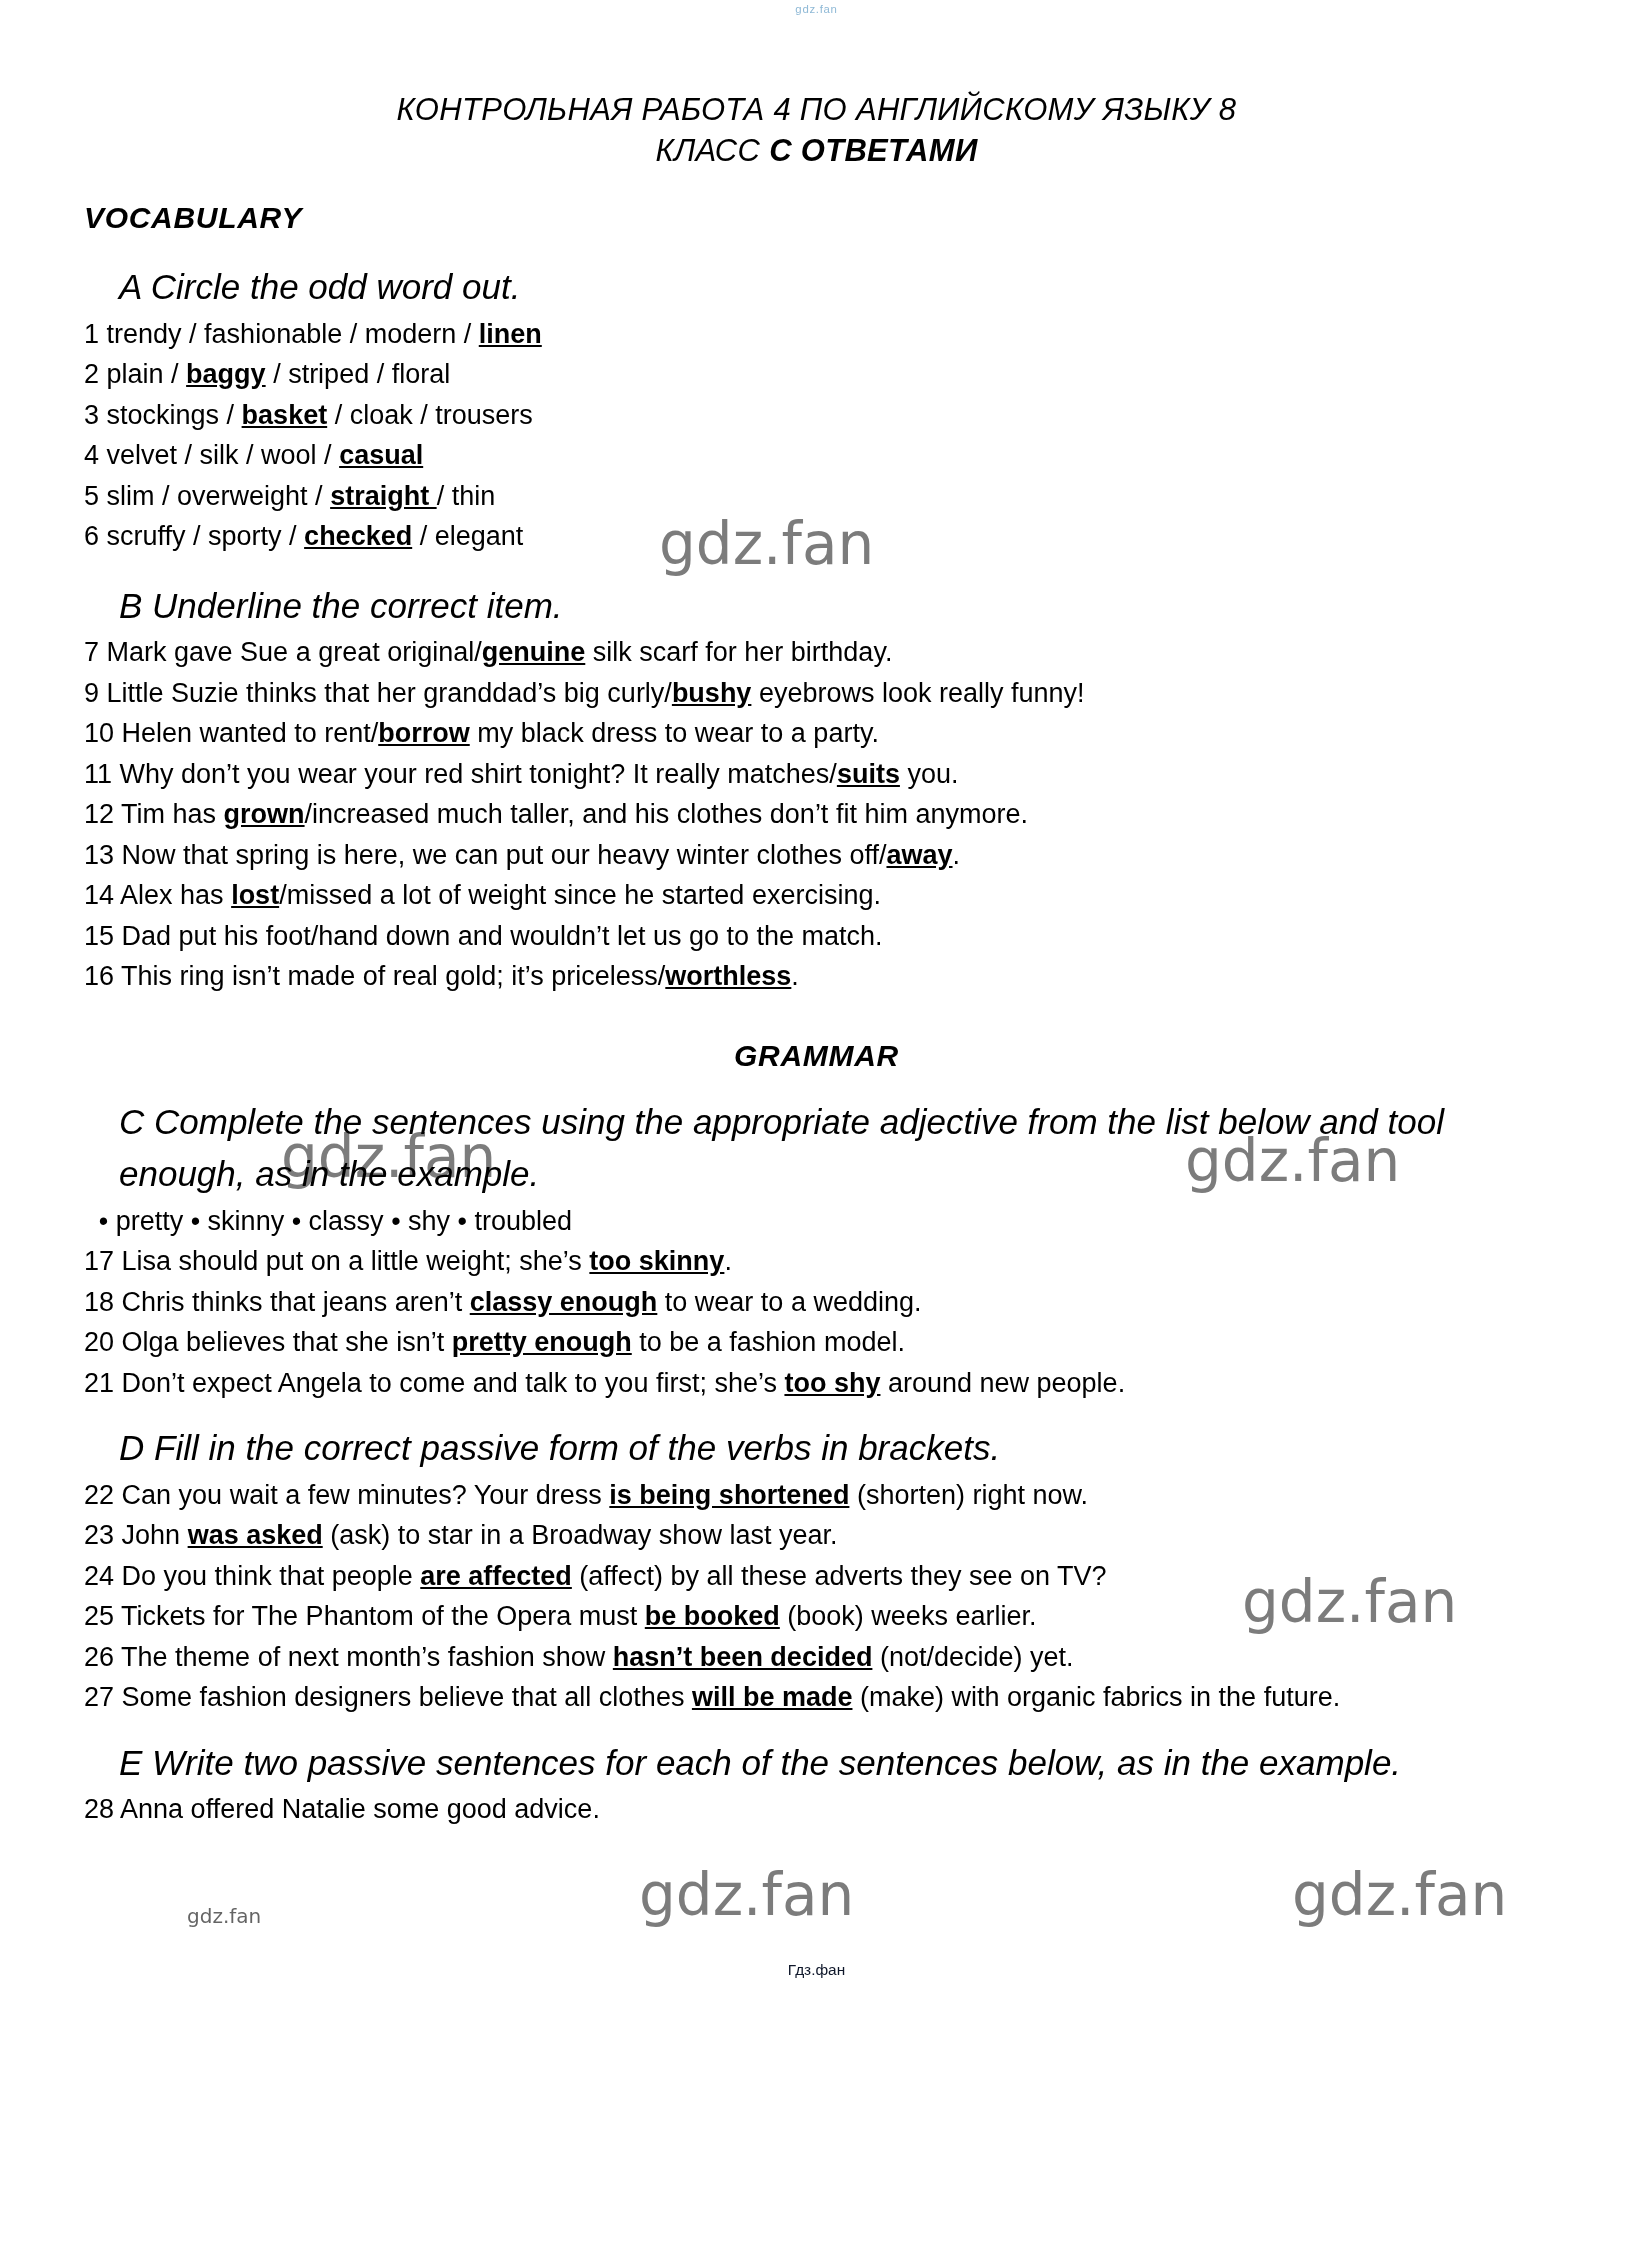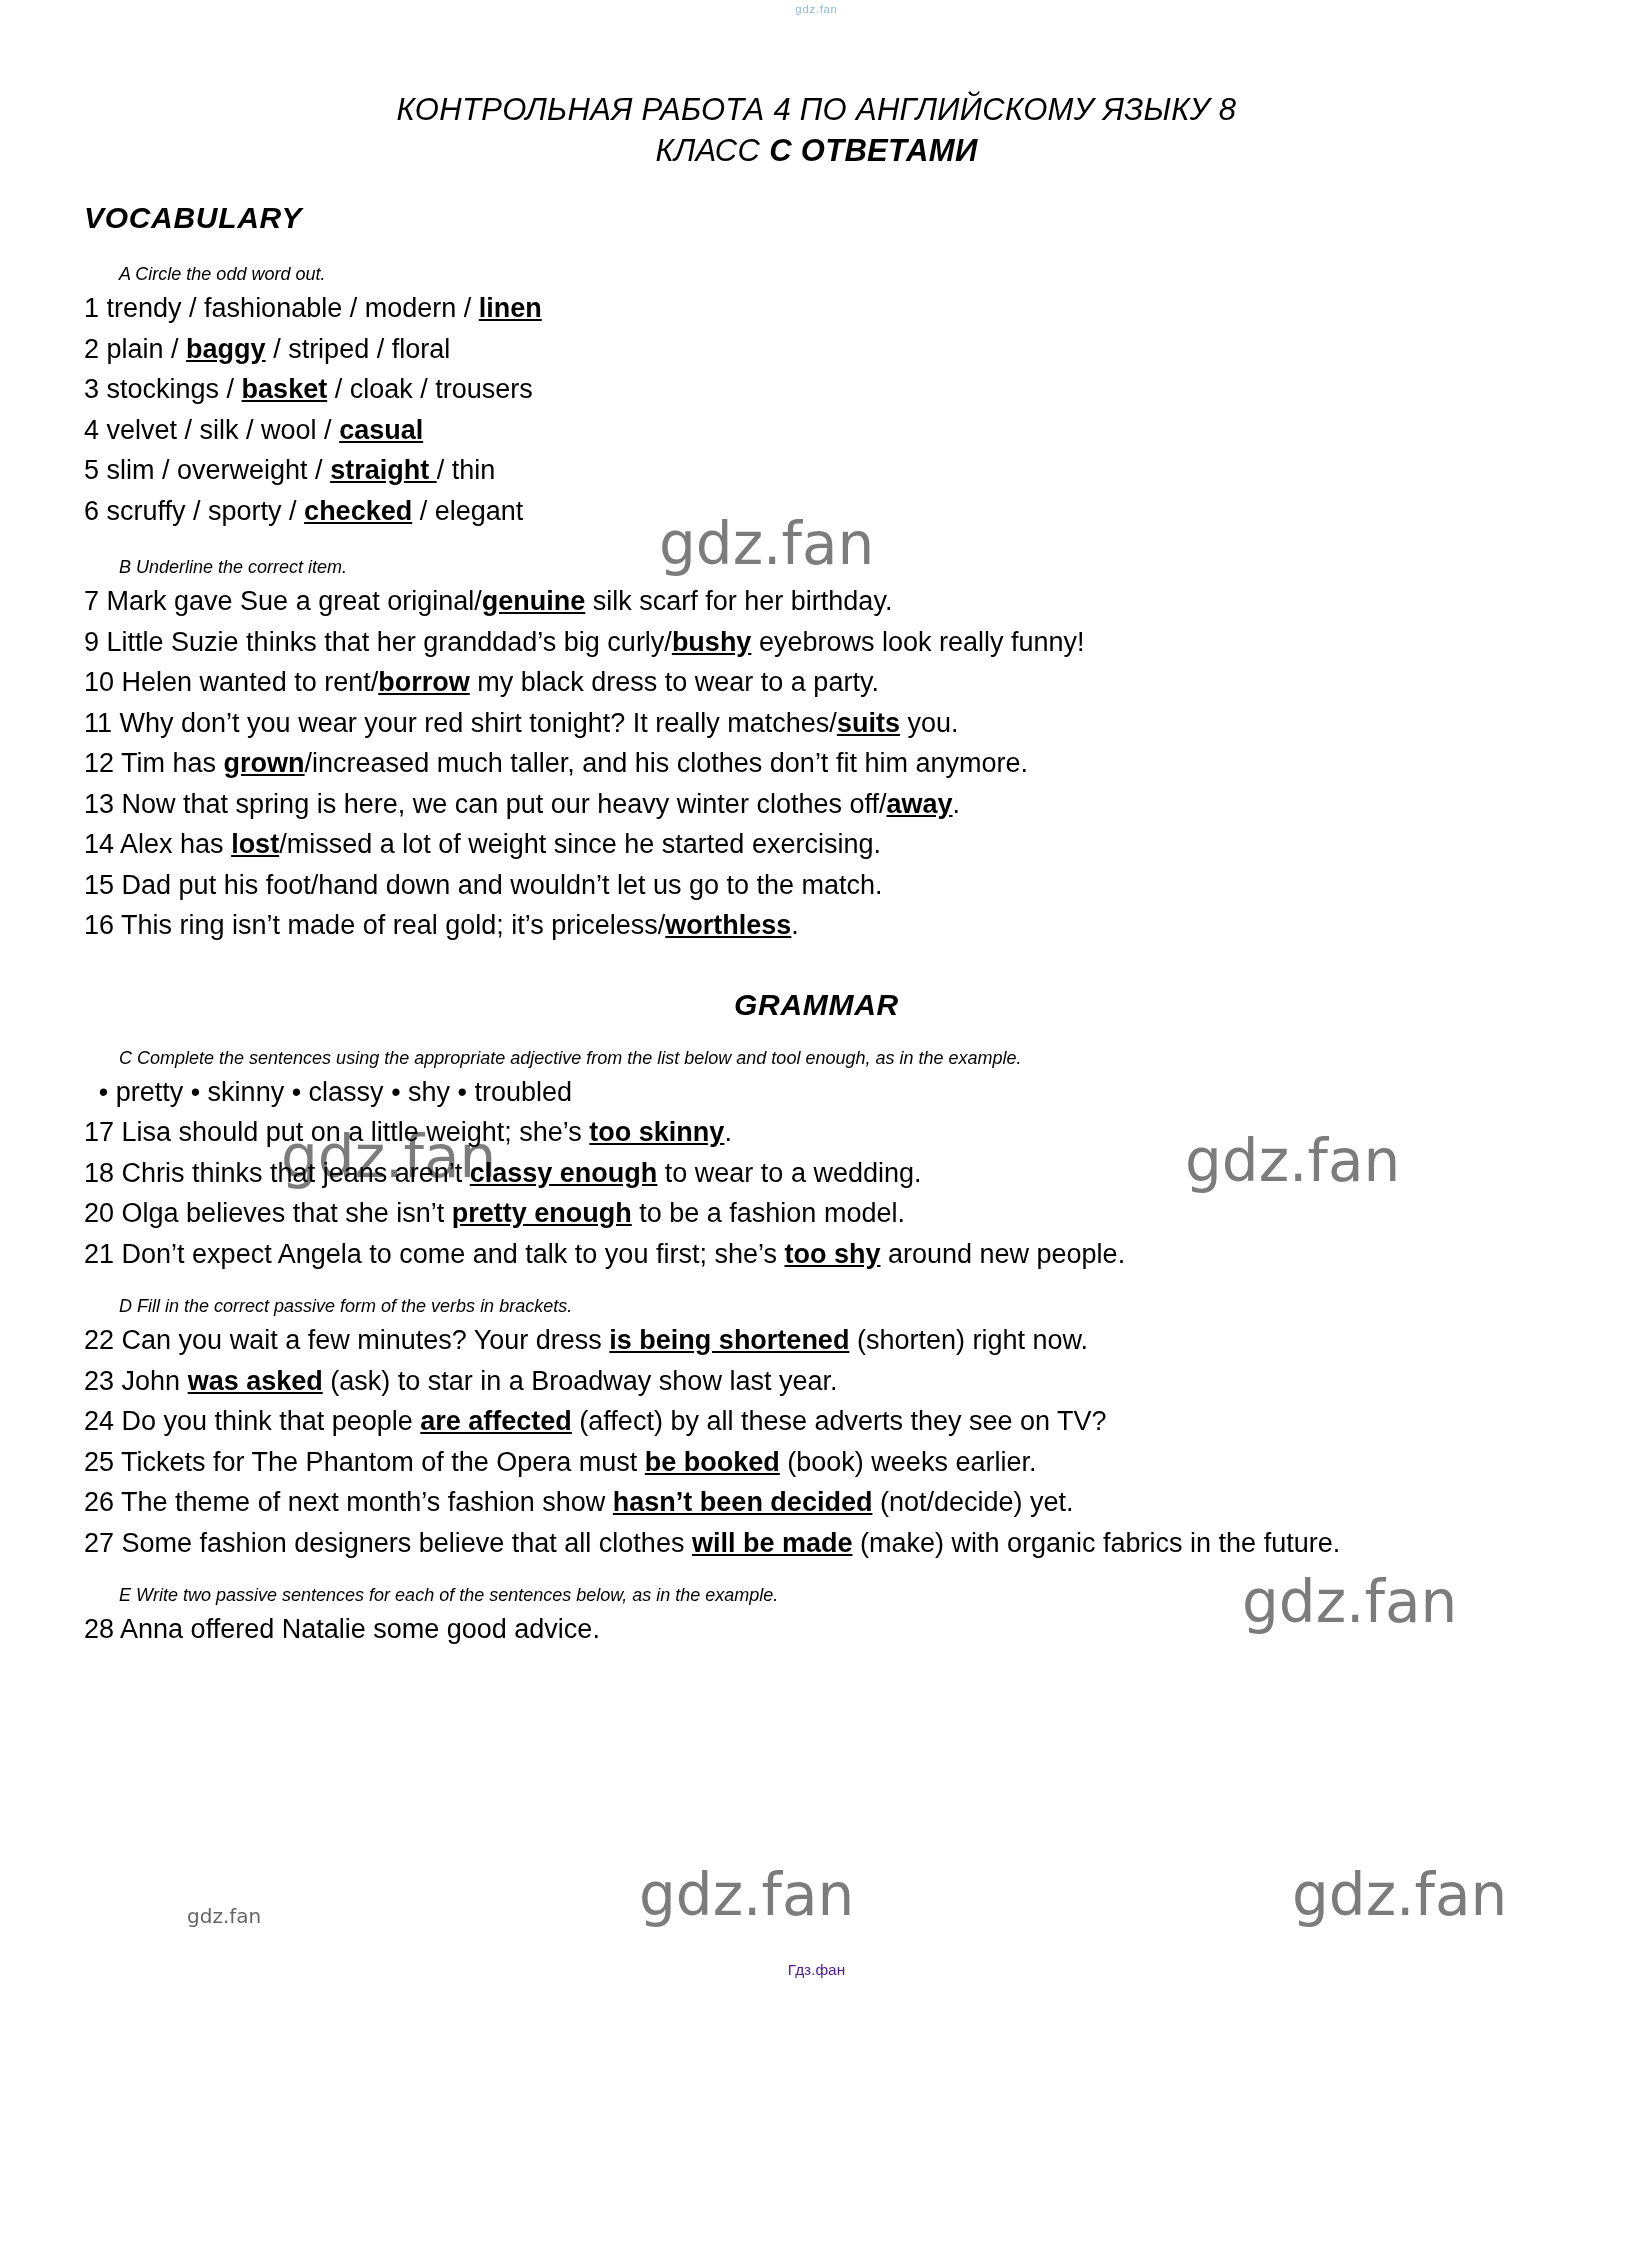--- a/index.html
+++ b/index.html
@@ -33,21 +33,21 @@
     color: #8fb9d6;
     letter-spacing: 0.7px;
   }
   .bottom-mark {
     position: absolute;
     bottom: 14.7px;
     left: 0;
     width: 100%;
     text-align: center;
     font-size: 15.4px;
-    color: #4c1d95;
+    color: #0f172a;
   }
   h1.doc-title {
     margin: 0;
     padding-top: 90px;
     text-align: center;
     font-size: 31px;
     font-style: italic;
     font-weight: normal;
     line-height: 1.32;
     letter-spacing: 0.3px;
@@ -70,21 +70,21 @@
     padding-top: 42px;
     text-align: center;
     font-size: 30px;
     font-style: italic;
     font-weight: bold;
     letter-spacing: 0.7px;
     position: relative;
     z-index: 2;
   }
   .task-head {
-    font-size: 18px;
+    font-size: 35px;
     font-style: italic;
     line-height: 1.5;
     margin: 0;
     padding-left: 35px;
     padding-top: 23px;
   }
   .task-head.tight {
     padding-top: 19px;
   }
   .line {

